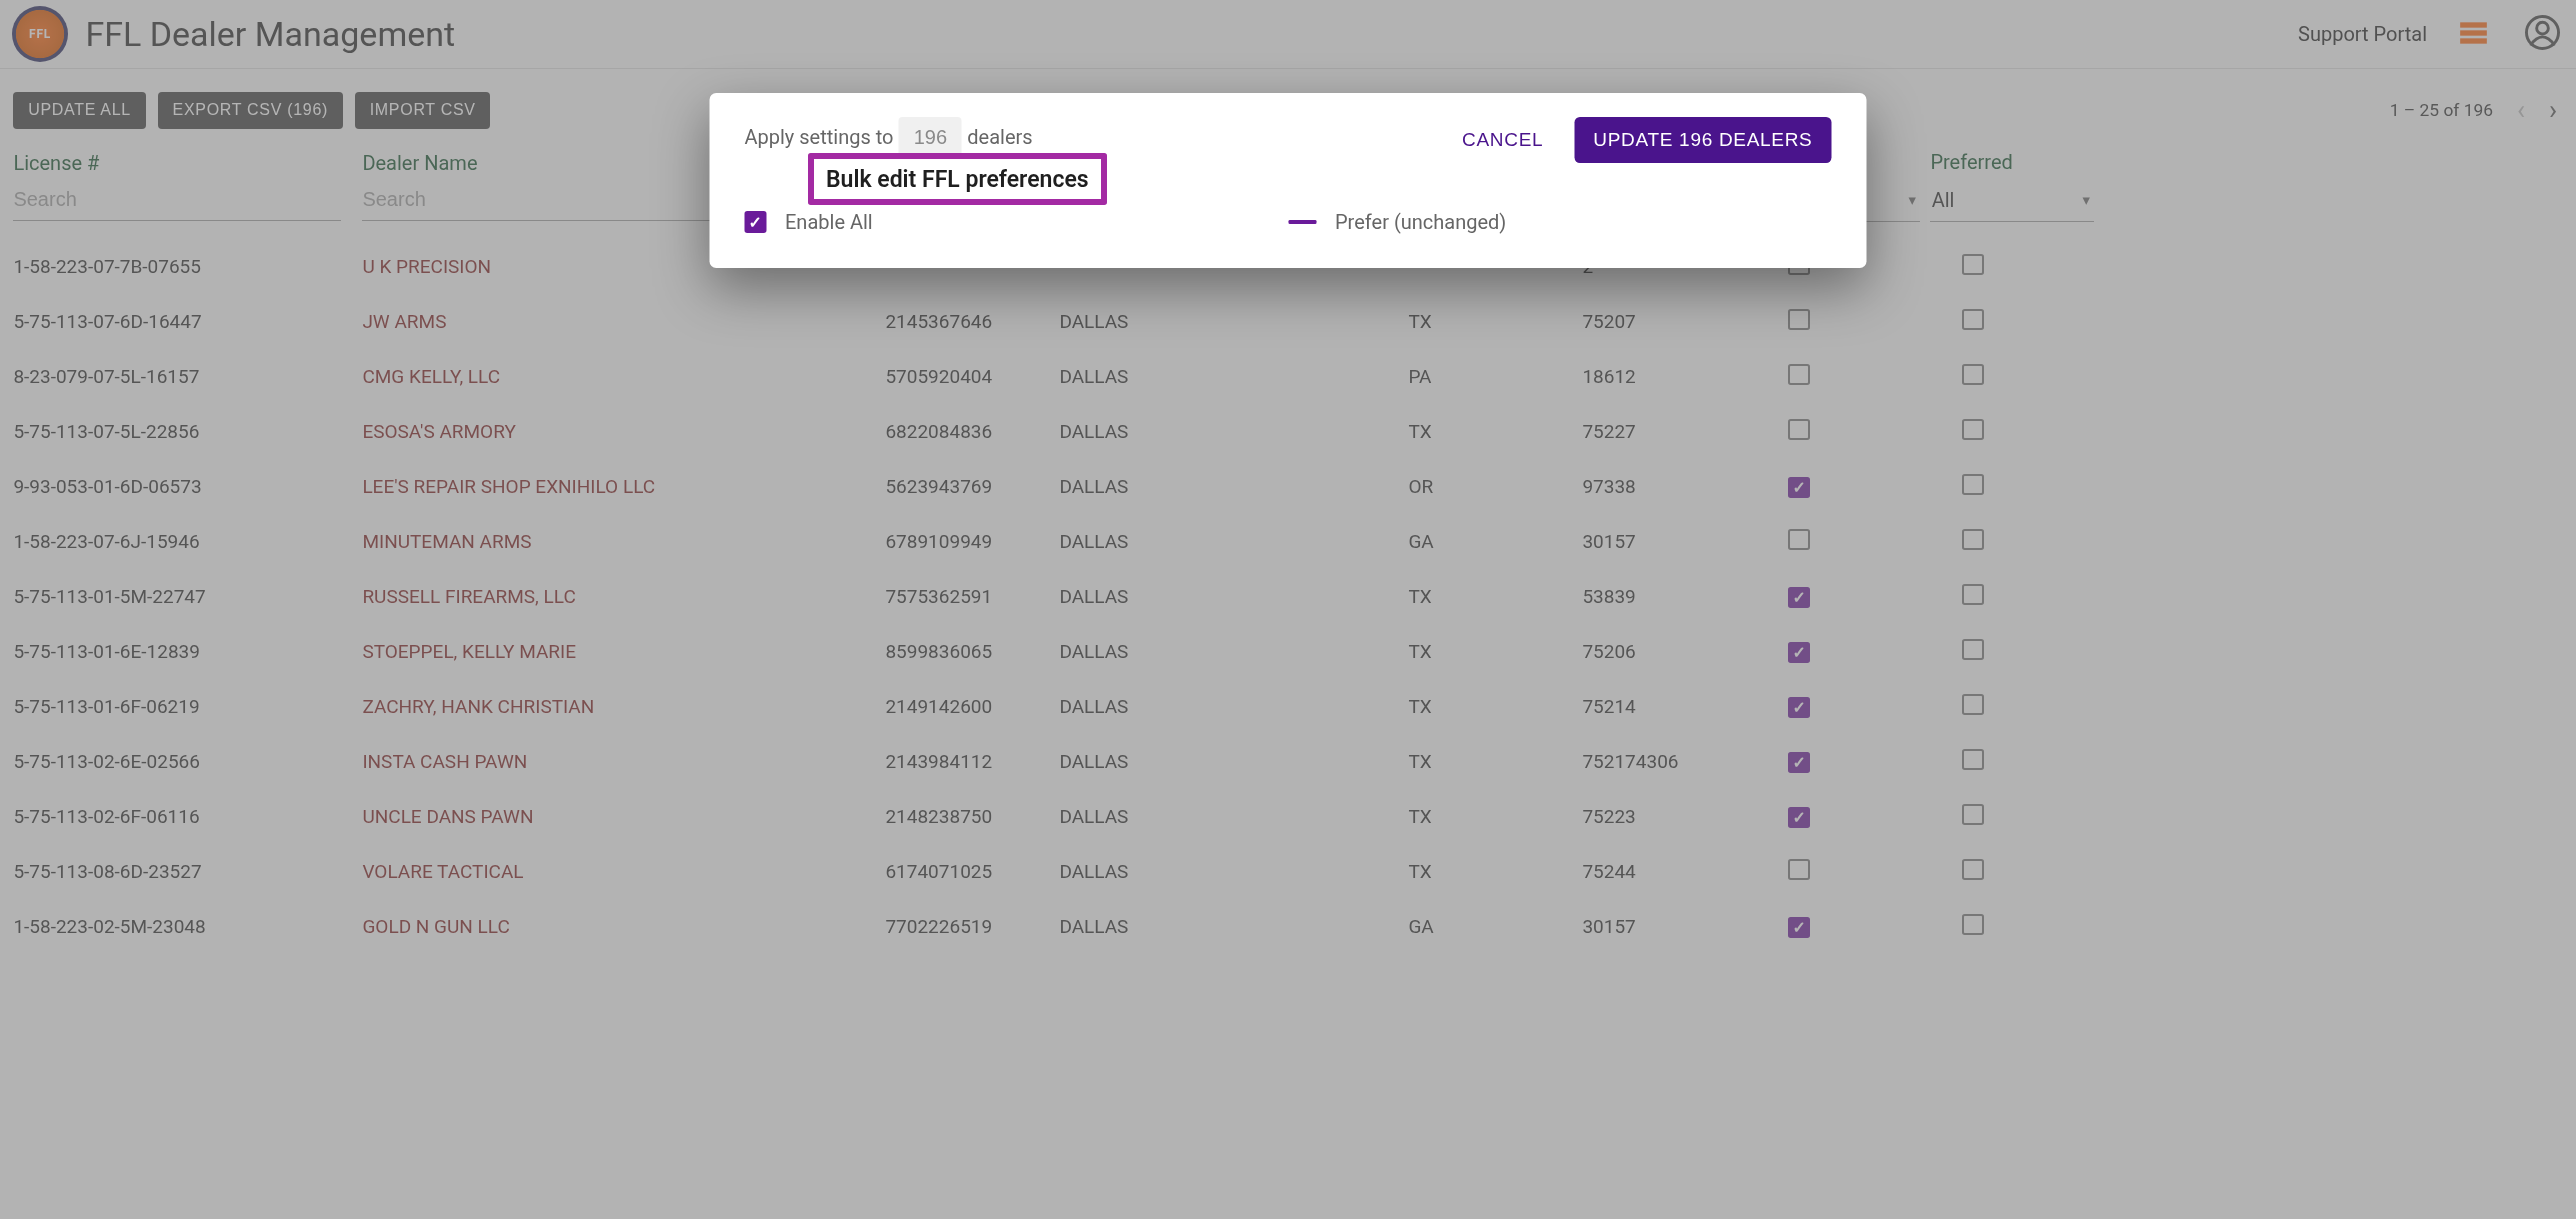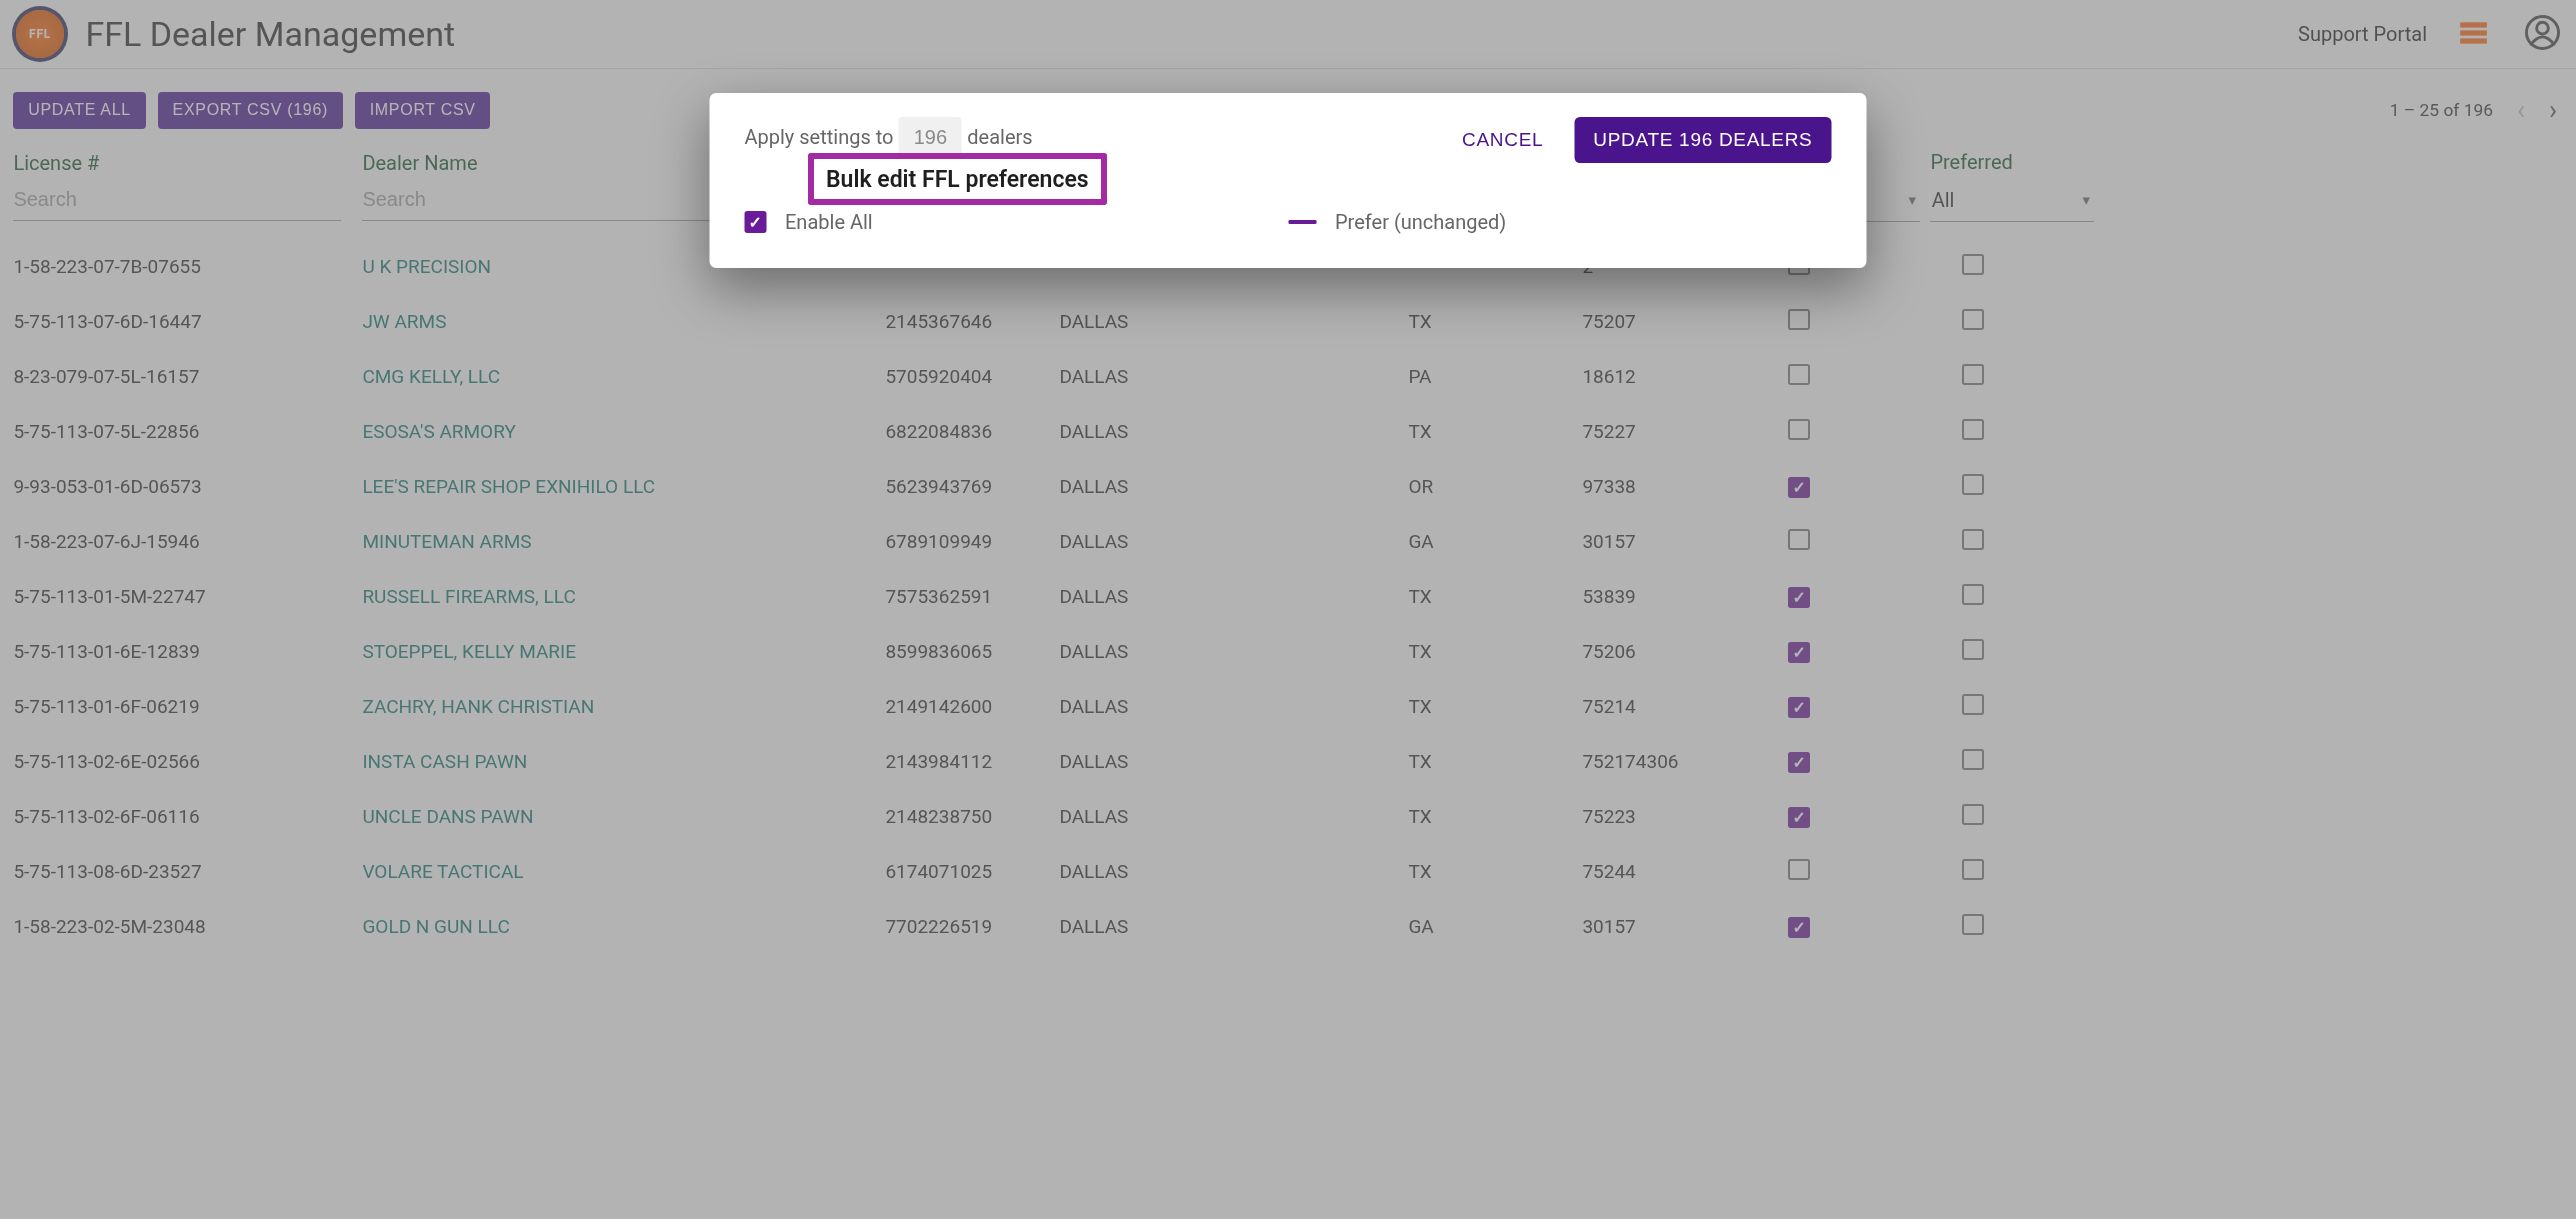--- a/index.html
+++ b/index.html
@@ -21,21 +21,21 @@
   .app-title { font-size: 34px; font-weight: 400; }
   .header-spacer { flex: 1; }
   .support-link { font-size: 20px; color: #222; margin-right: 27px; }
   .list-icon svg { width: 39px; height: 32px; fill: #ff6a13; }
   .user-icon { margin-left: 32px; }
   .user-icon svg { width: 35px; height: 35px; stroke: #444; fill: none; stroke-width: 2; }
 
   
   .toolbar { display: flex; align-items: center; padding: 23px 13.4px 16px 13.4px; gap: 12px; }
   .btn {
-    background: #4c1d95; color: #fff; border: none; border-radius: 4px;
+    background: #404040; color: #fff; border: none; border-radius: 4px;
     padding: 9.4px 14.8px; font-size: 16px; letter-spacing: 0.7px; cursor: pointer;
   }
   .toolbar-spacer { flex: 1; }
   .pagination { display: flex; align-items: center; gap: 24px; font-size: 17.4px; color: #333; padding-right: 5.4px; }
   .page-arrow { font-size: 27px; color: #bbb; cursor: pointer; user-select: none; }
   .page-arrow.active { color: #555; }
 
   
   .table { width: 100%; }
   .thead, .trow { display: grid; grid-template-columns: 349px 523px 174px 349px 174px 174px 174px 174px; align-items: center; }
@@ -49,21 +49,21 @@
   .th-input::placeholder { color: #9e9e9e; }
   .th-select {
     display: flex; align-items: center; justify-content: space-between;
     border-bottom: 1.3px solid #9e9e9e; padding: 6.7px 4px 9.4px 1.3px; font-size: 20px; width: 94%;
   }
   .chev-down { font-size: 14.8px; color: #666; }
 
   .tbody { padding: 17.4px 13.4px 0 13.4px; }
   .trow { height: 55px; font-size: 19px; }
   .cell { white-space: nowrap; overflow: hidden; text-overflow: ellipsis; }
-  .dealer-link { color: #0f766e; }
+  .dealer-link { color: #7f1d1d; }
   .chk {
     width: 21.5px; height: 21.5px; border: 2px solid #777; border-radius: 2.7px;
     display: inline-flex; align-items: center; justify-content: center;
     margin-left: 32px;
   }
   .chk.checked { background: #6a1b9a; border-color: #6a1b9a; }
   .chk.checked::after { content: "✓"; color: #fff; font-size: 16px; font-weight: 700; }
 
   
   .scrim {

